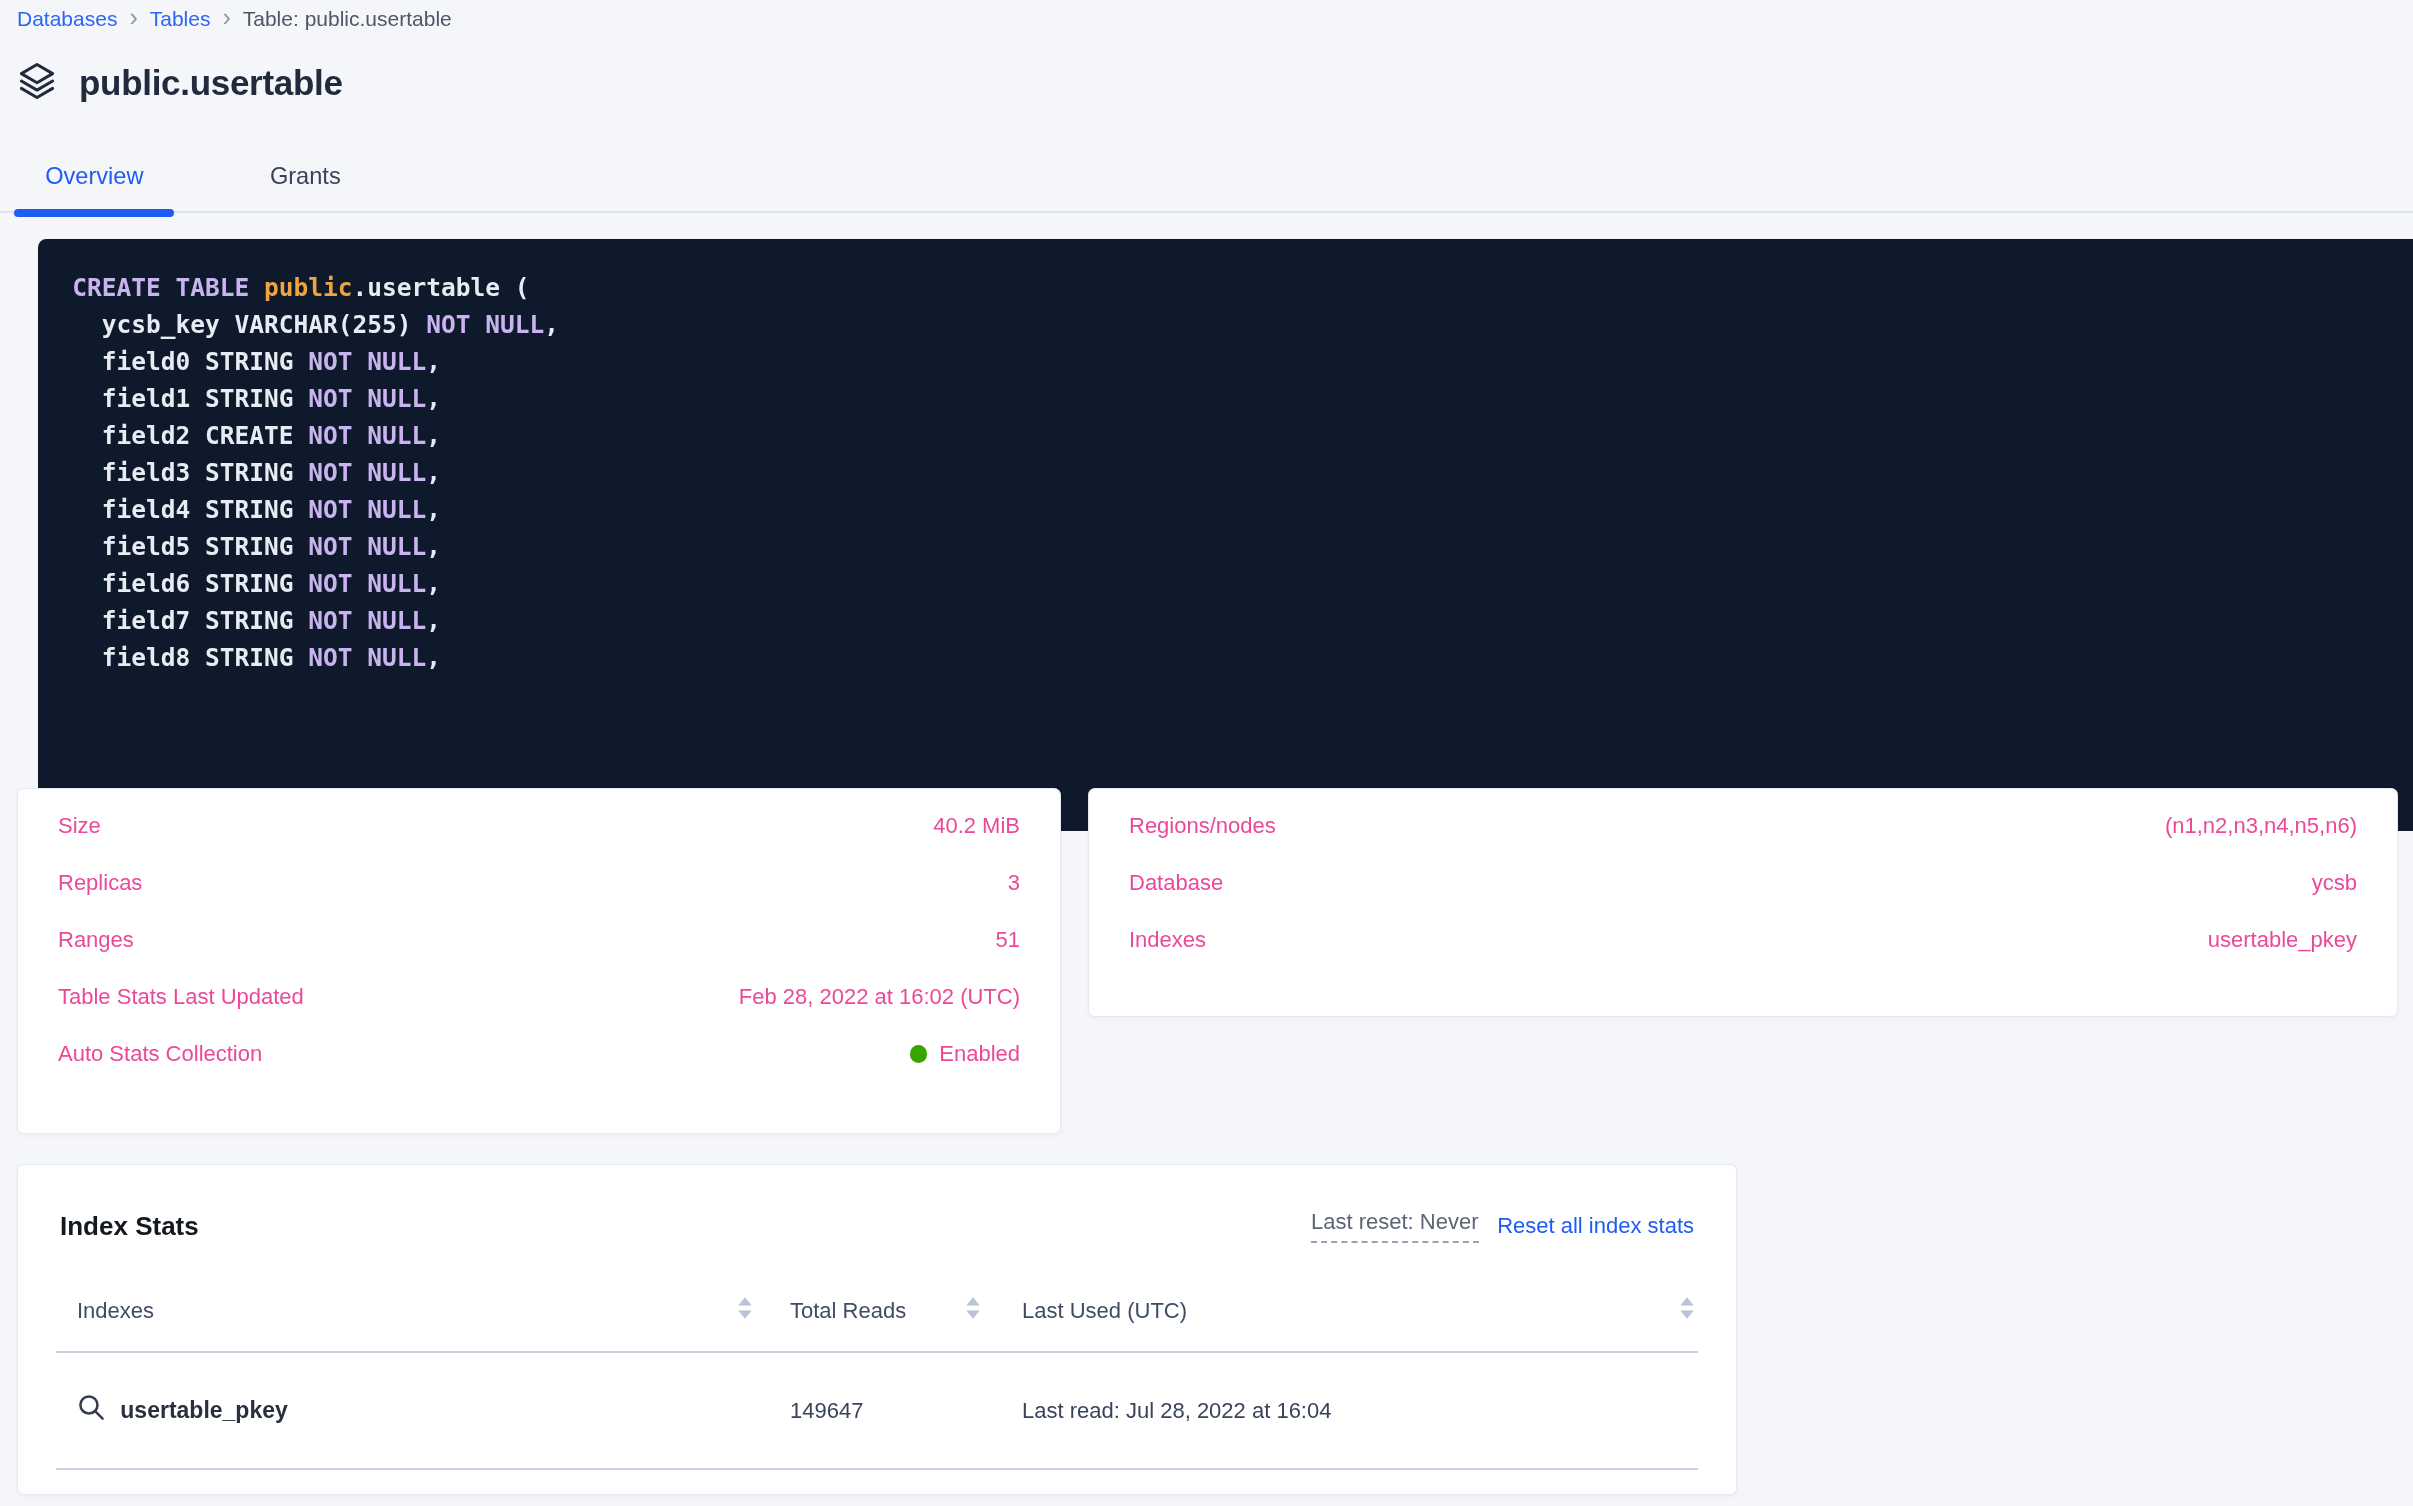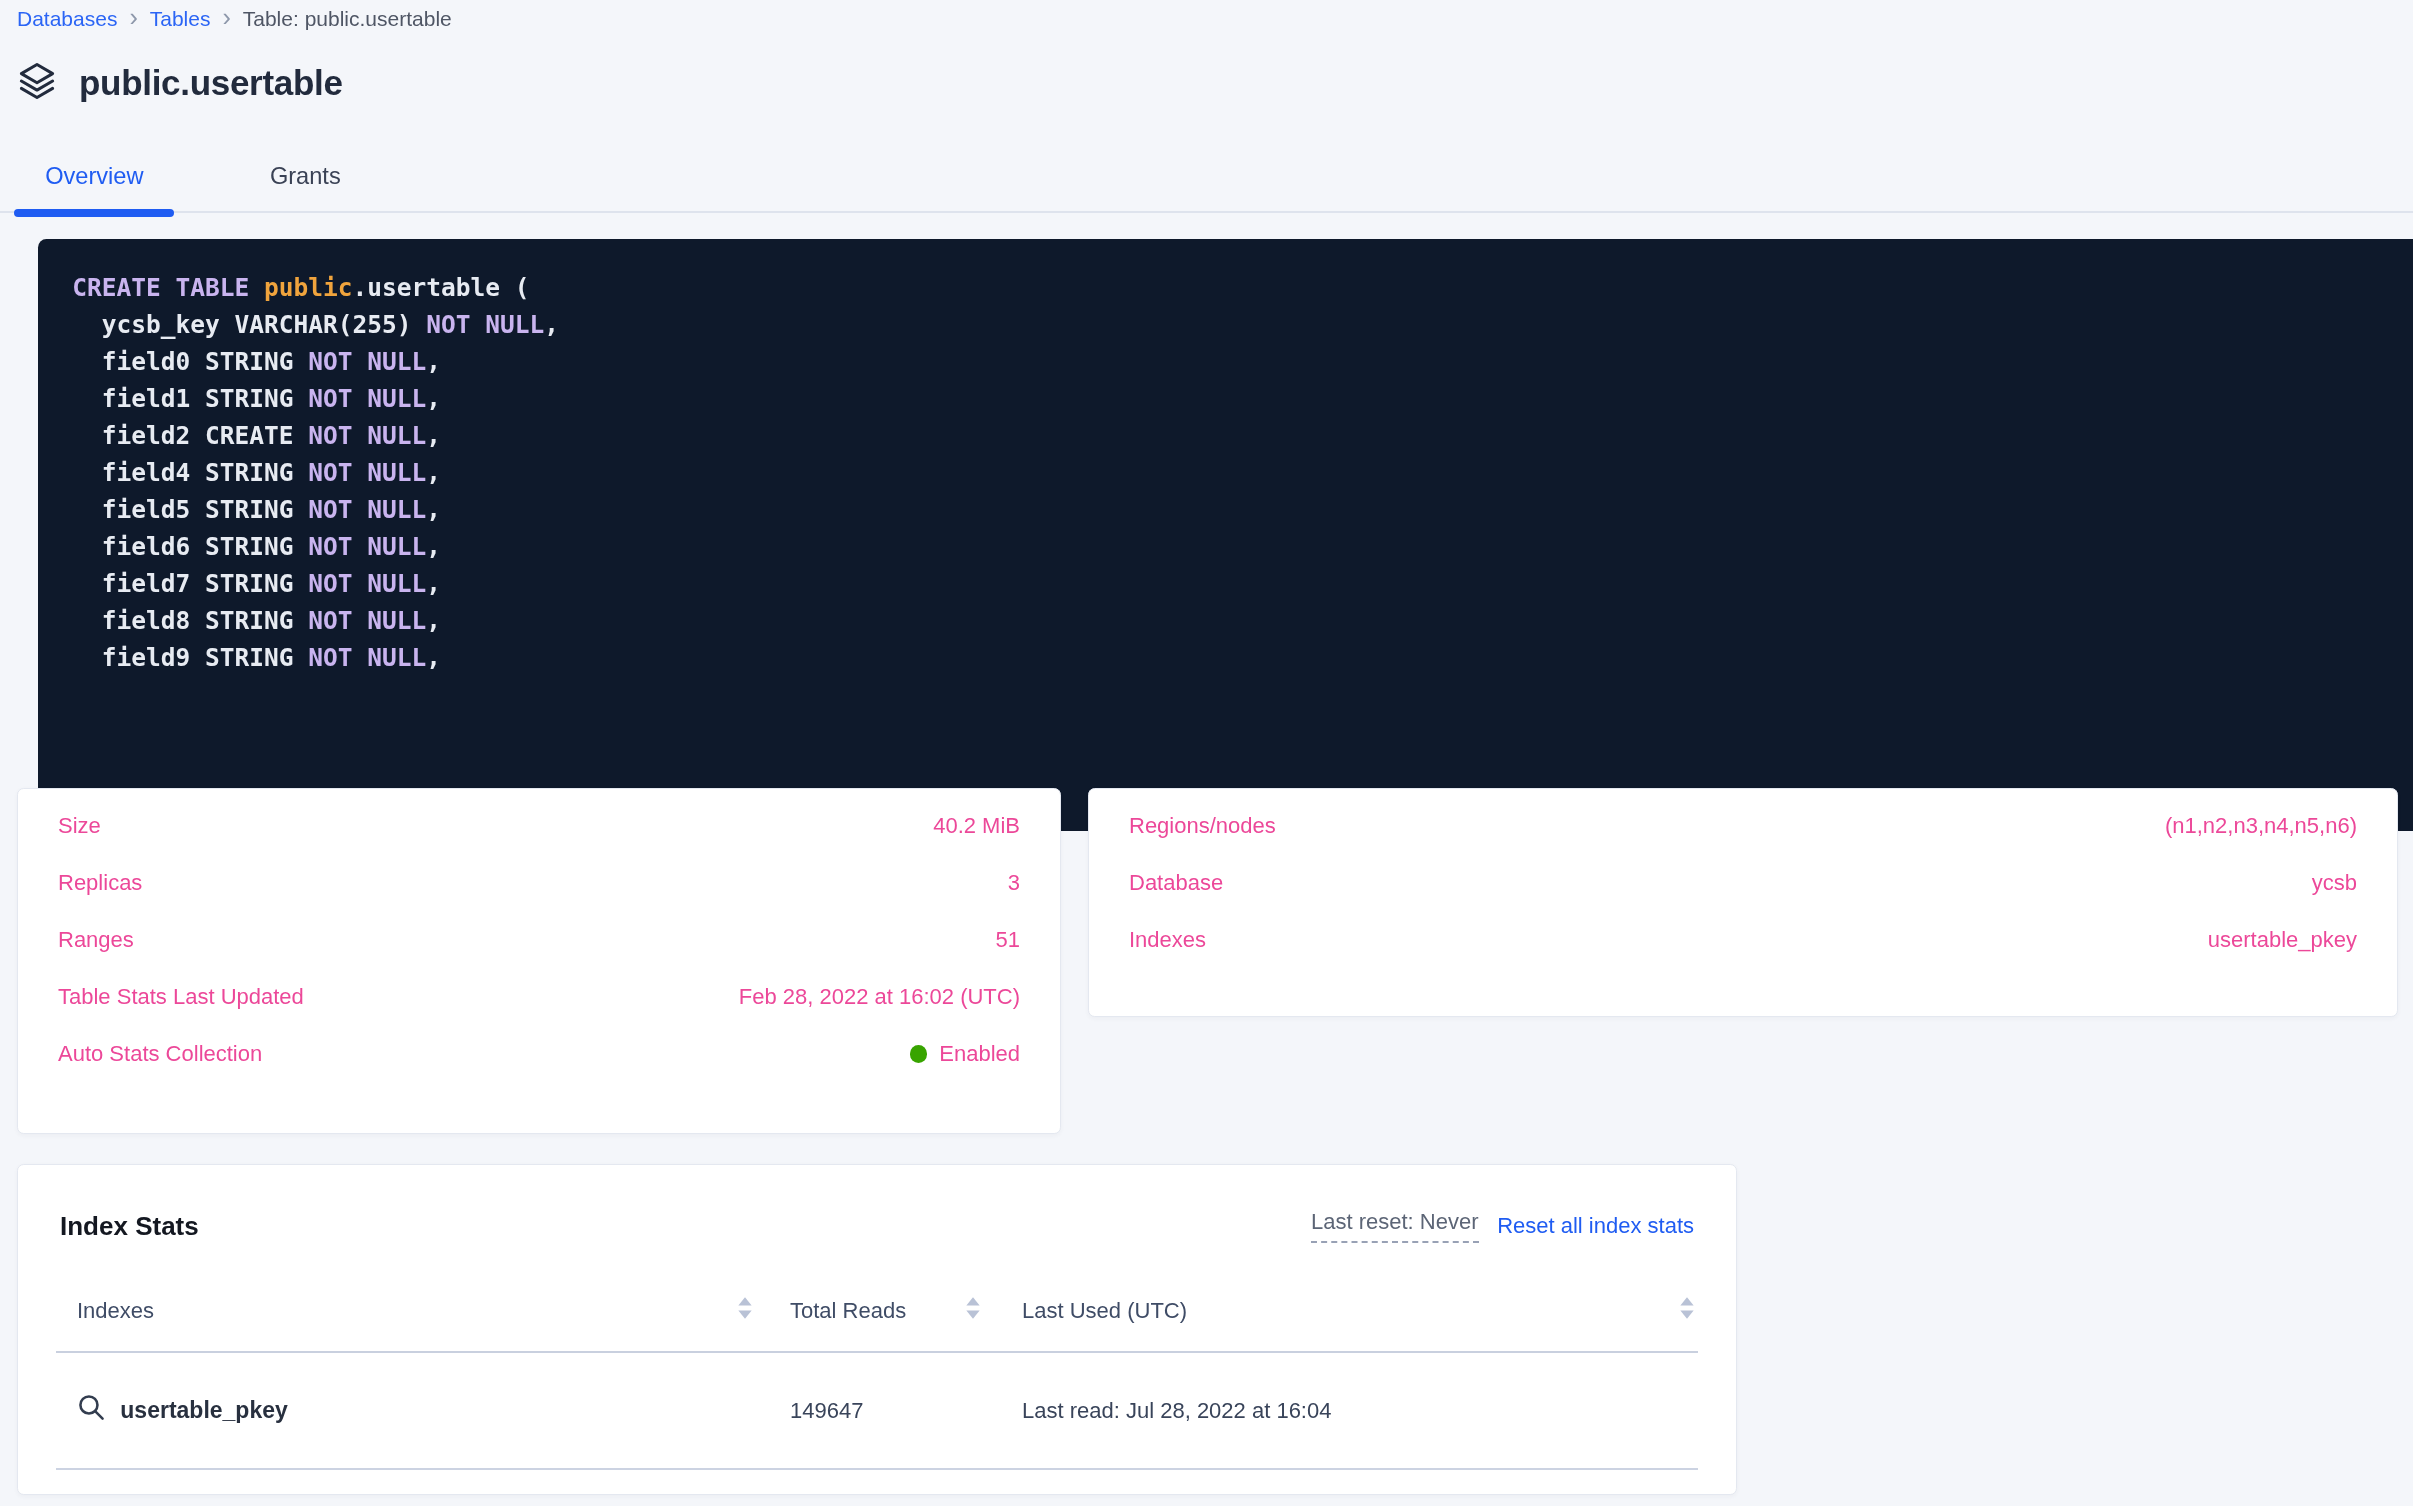--- a/index.html
+++ b/index.html
@@ -107,32 +107,32 @@
     <div>
 
         <div class="code-line"><span class="tok-plain">  ycsb_key VARCHAR(255) </span><span class="tok-kw">NOT NULL</span><span class="tok-plain">,</span></div>
 
         <div class="code-line"><span class="tok-plain">  field0 STRING </span><span class="tok-kw">NOT NULL</span><span class="tok-plain">,</span></div>
 
         <div class="code-line"><span class="tok-plain">  field1 STRING </span><span class="tok-kw">NOT NULL</span><span class="tok-plain">,</span></div>
 
         <div class="code-line"><span class="tok-plain">  field2 CREATE </span><span class="tok-kw">NOT NULL</span><span class="tok-plain">,</span></div>
 
+        <div class="code-line"><span class="tok-plain">  field3 STRING </span><span class="tok-kw">NOT NULL</span><span class="tok-plain">,</span></div>
 
         <div class="code-line"><span class="tok-plain">  field4 STRING </span><span class="tok-kw">NOT NULL</span><span class="tok-plain">,</span></div>
 
         <div class="code-line"><span class="tok-plain">  field5 STRING </span><span class="tok-kw">NOT NULL</span><span class="tok-plain">,</span></div>
 
         <div class="code-line"><span class="tok-plain">  field6 STRING </span><span class="tok-kw">NOT NULL</span><span class="tok-plain">,</span></div>
 
         <div class="code-line"><span class="tok-plain">  field7 STRING </span><span class="tok-kw">NOT NULL</span><span class="tok-plain">,</span></div>
 
         <div class="code-line"><span class="tok-plain">  field8 STRING </span><span class="tok-kw">NOT NULL</span><span class="tok-plain">,</span></div>
 
-        <div class="code-line"><span class="tok-plain">  field9 STRING </span><span class="tok-kw">NOT NULL</span><span class="tok-plain">,</span></div>
       </div>
   </div>
 
   <div class="card card-left">
     <div class="kv-row">
       <span>Size</span>
       <span class="kv-value">40.2 MiB</span>
     </div>
     <div class="kv-row">
       <span>Replicas</span>

